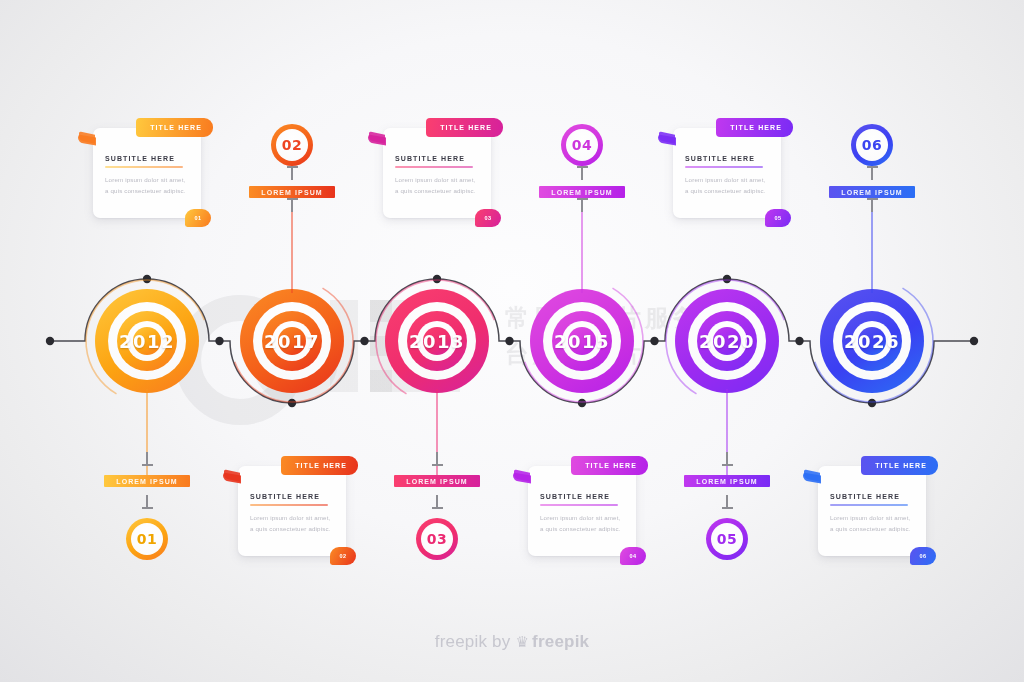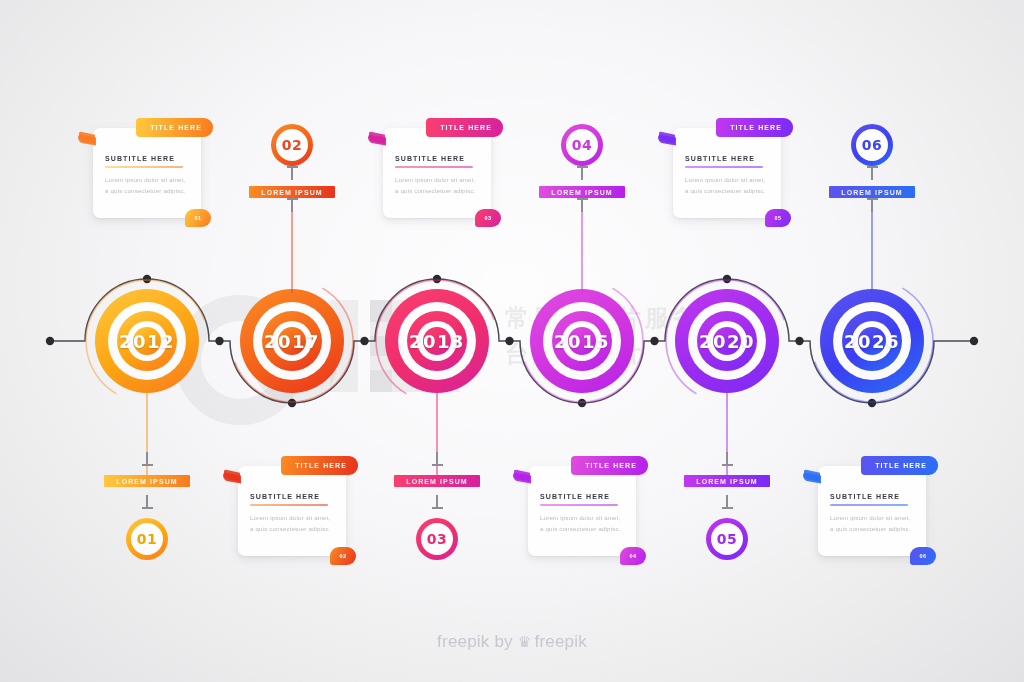--- a/index.html
+++ b/index.html
@@ -146,21 +146,21 @@
     position:absolute; left:-15px; top:8px; width:18px; height:8px;
     border-radius:3px 0 0 5px; transform:skewY(10deg); opacity:.9;
   }
 
   
   #footer {
     position:absolute; left:0; right:0; bottom:30px;
     text-align:center; color:#c7c7cf;
     font-size:17px; letter-spacing:.2px;
   }
-  #footer .fp { font-weight:400; color:#c7c7cf; }
+  #footer .fp { font-weight:700; color:#c7c7cf; }
   #footer .crown { font-size:15px; margin:0 3px 0 5px; }
 </style>
 </head>
 <body>
 
 <div id="stage">
 
   <div class="wm wm-ring"></div>
   <div class="wm wm-ring2"></div>
   <div class="wm wm-bar"></div>

